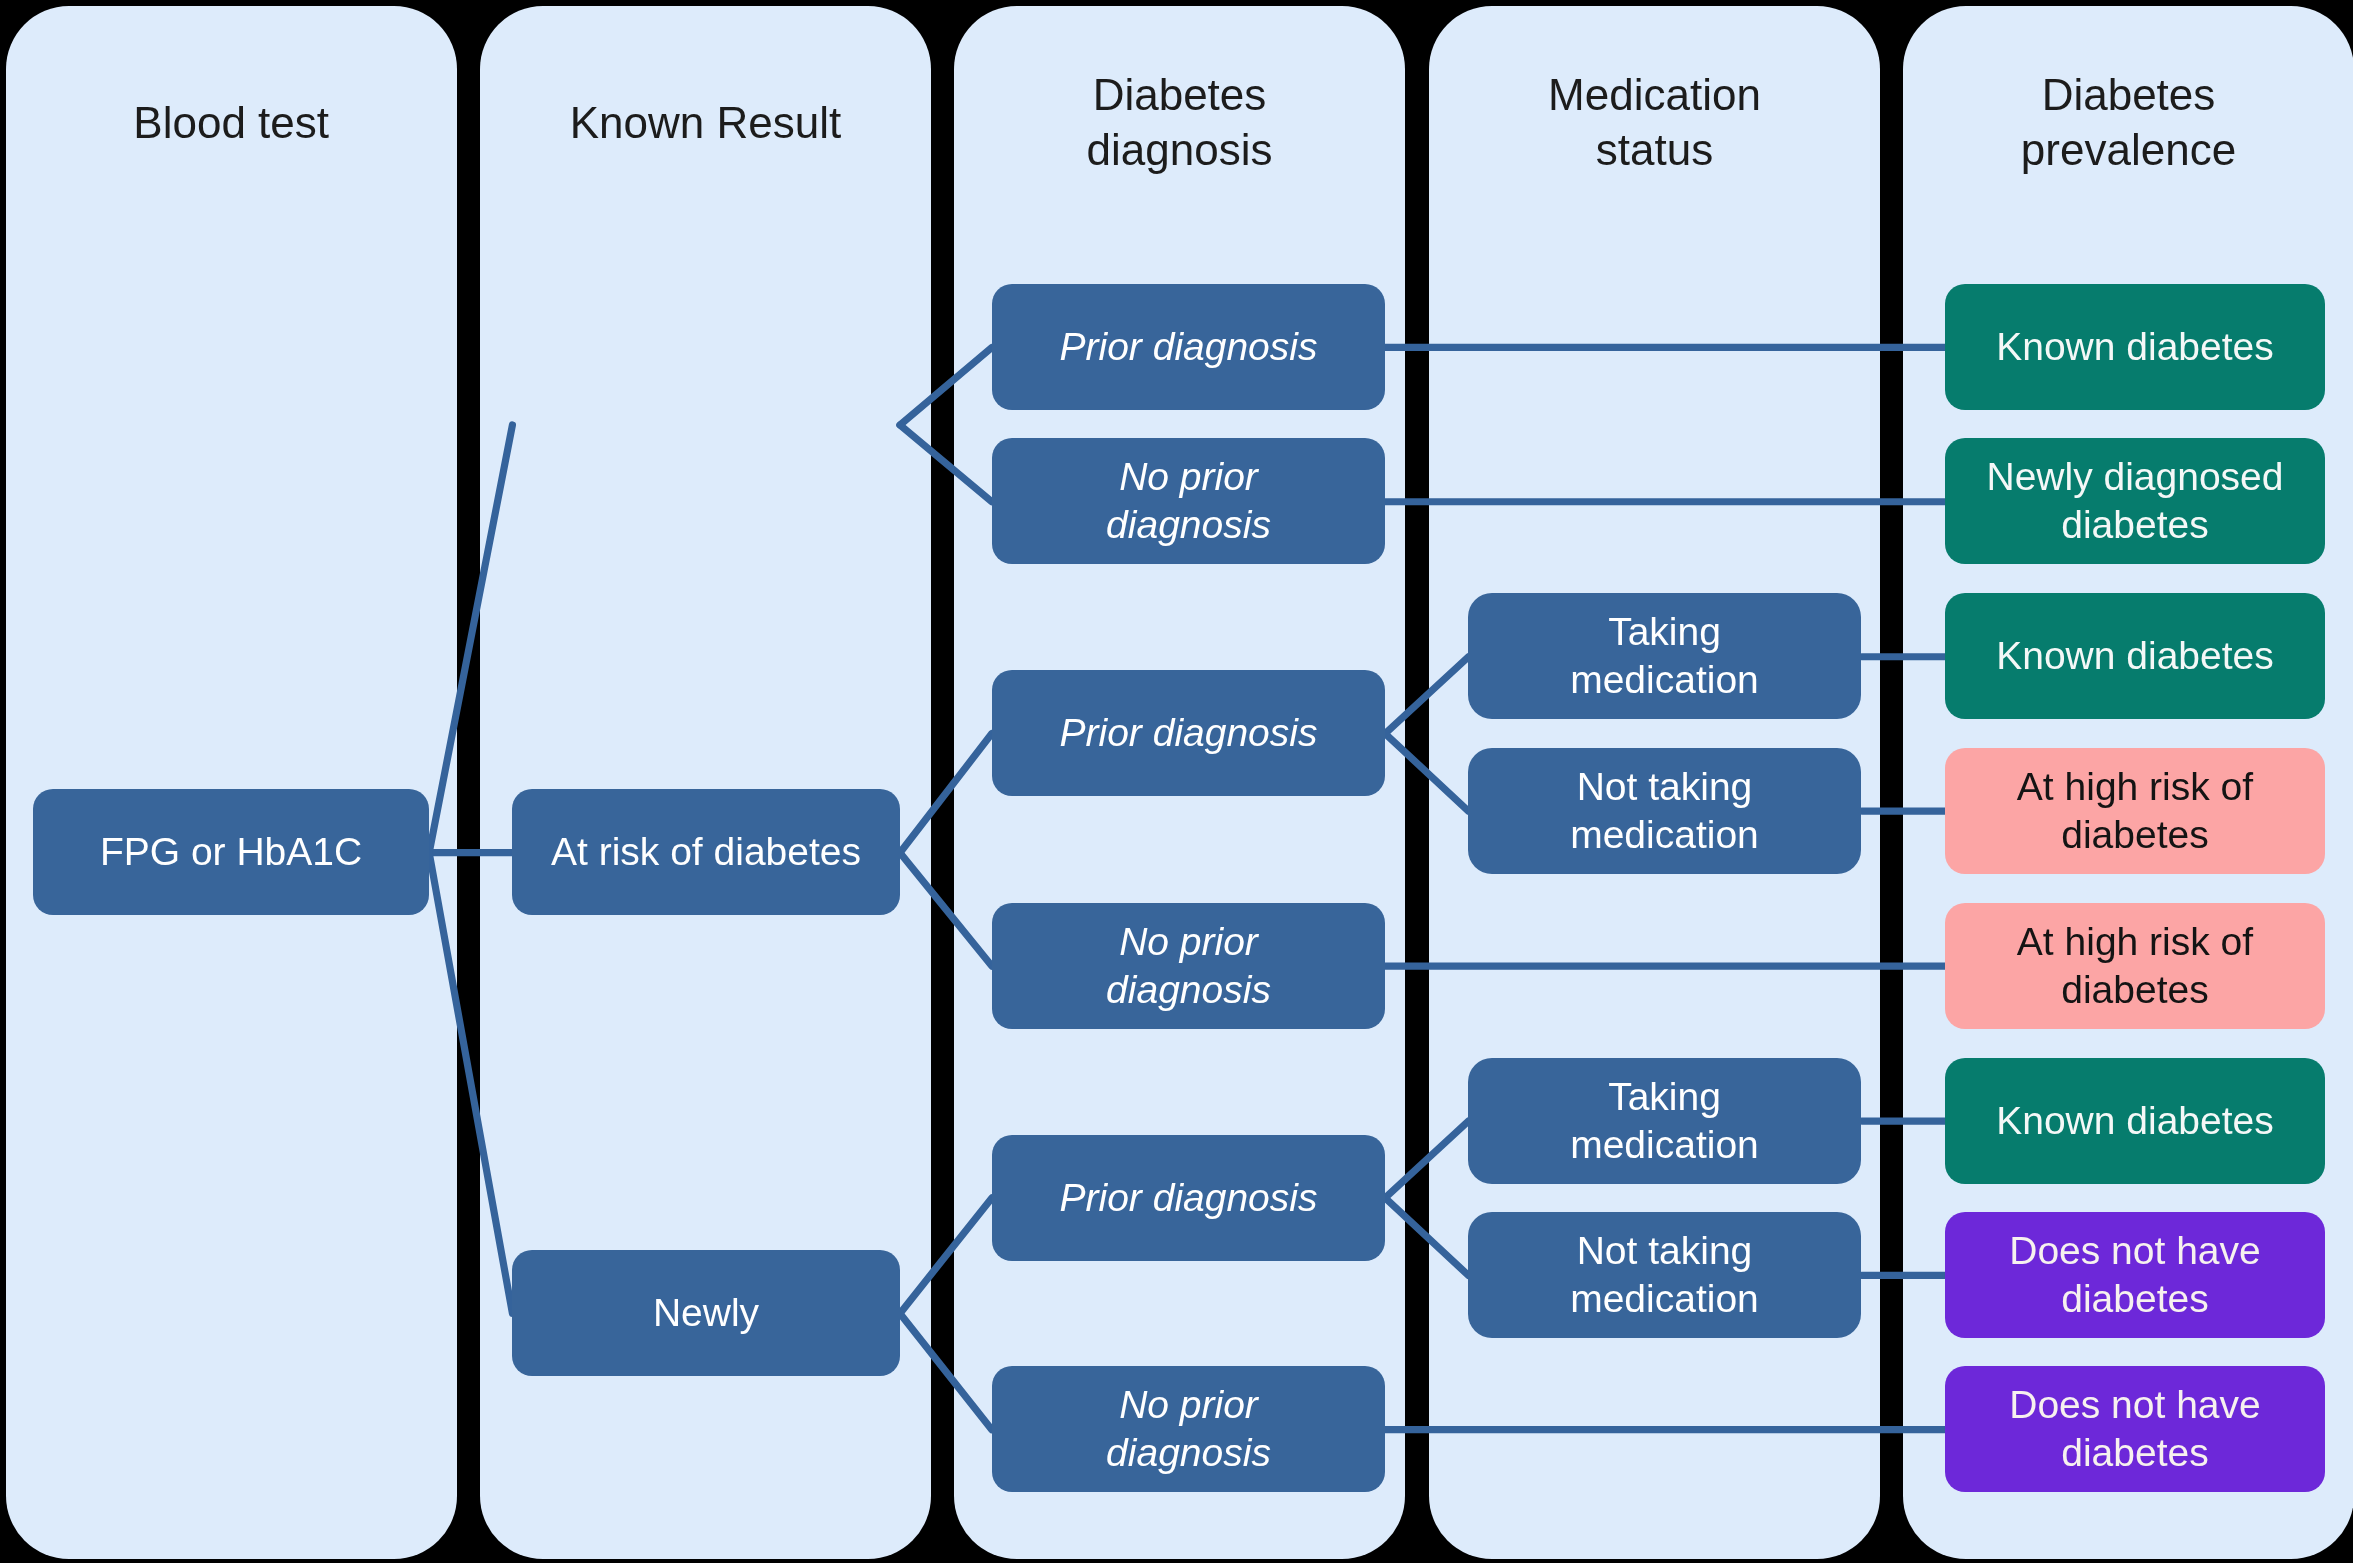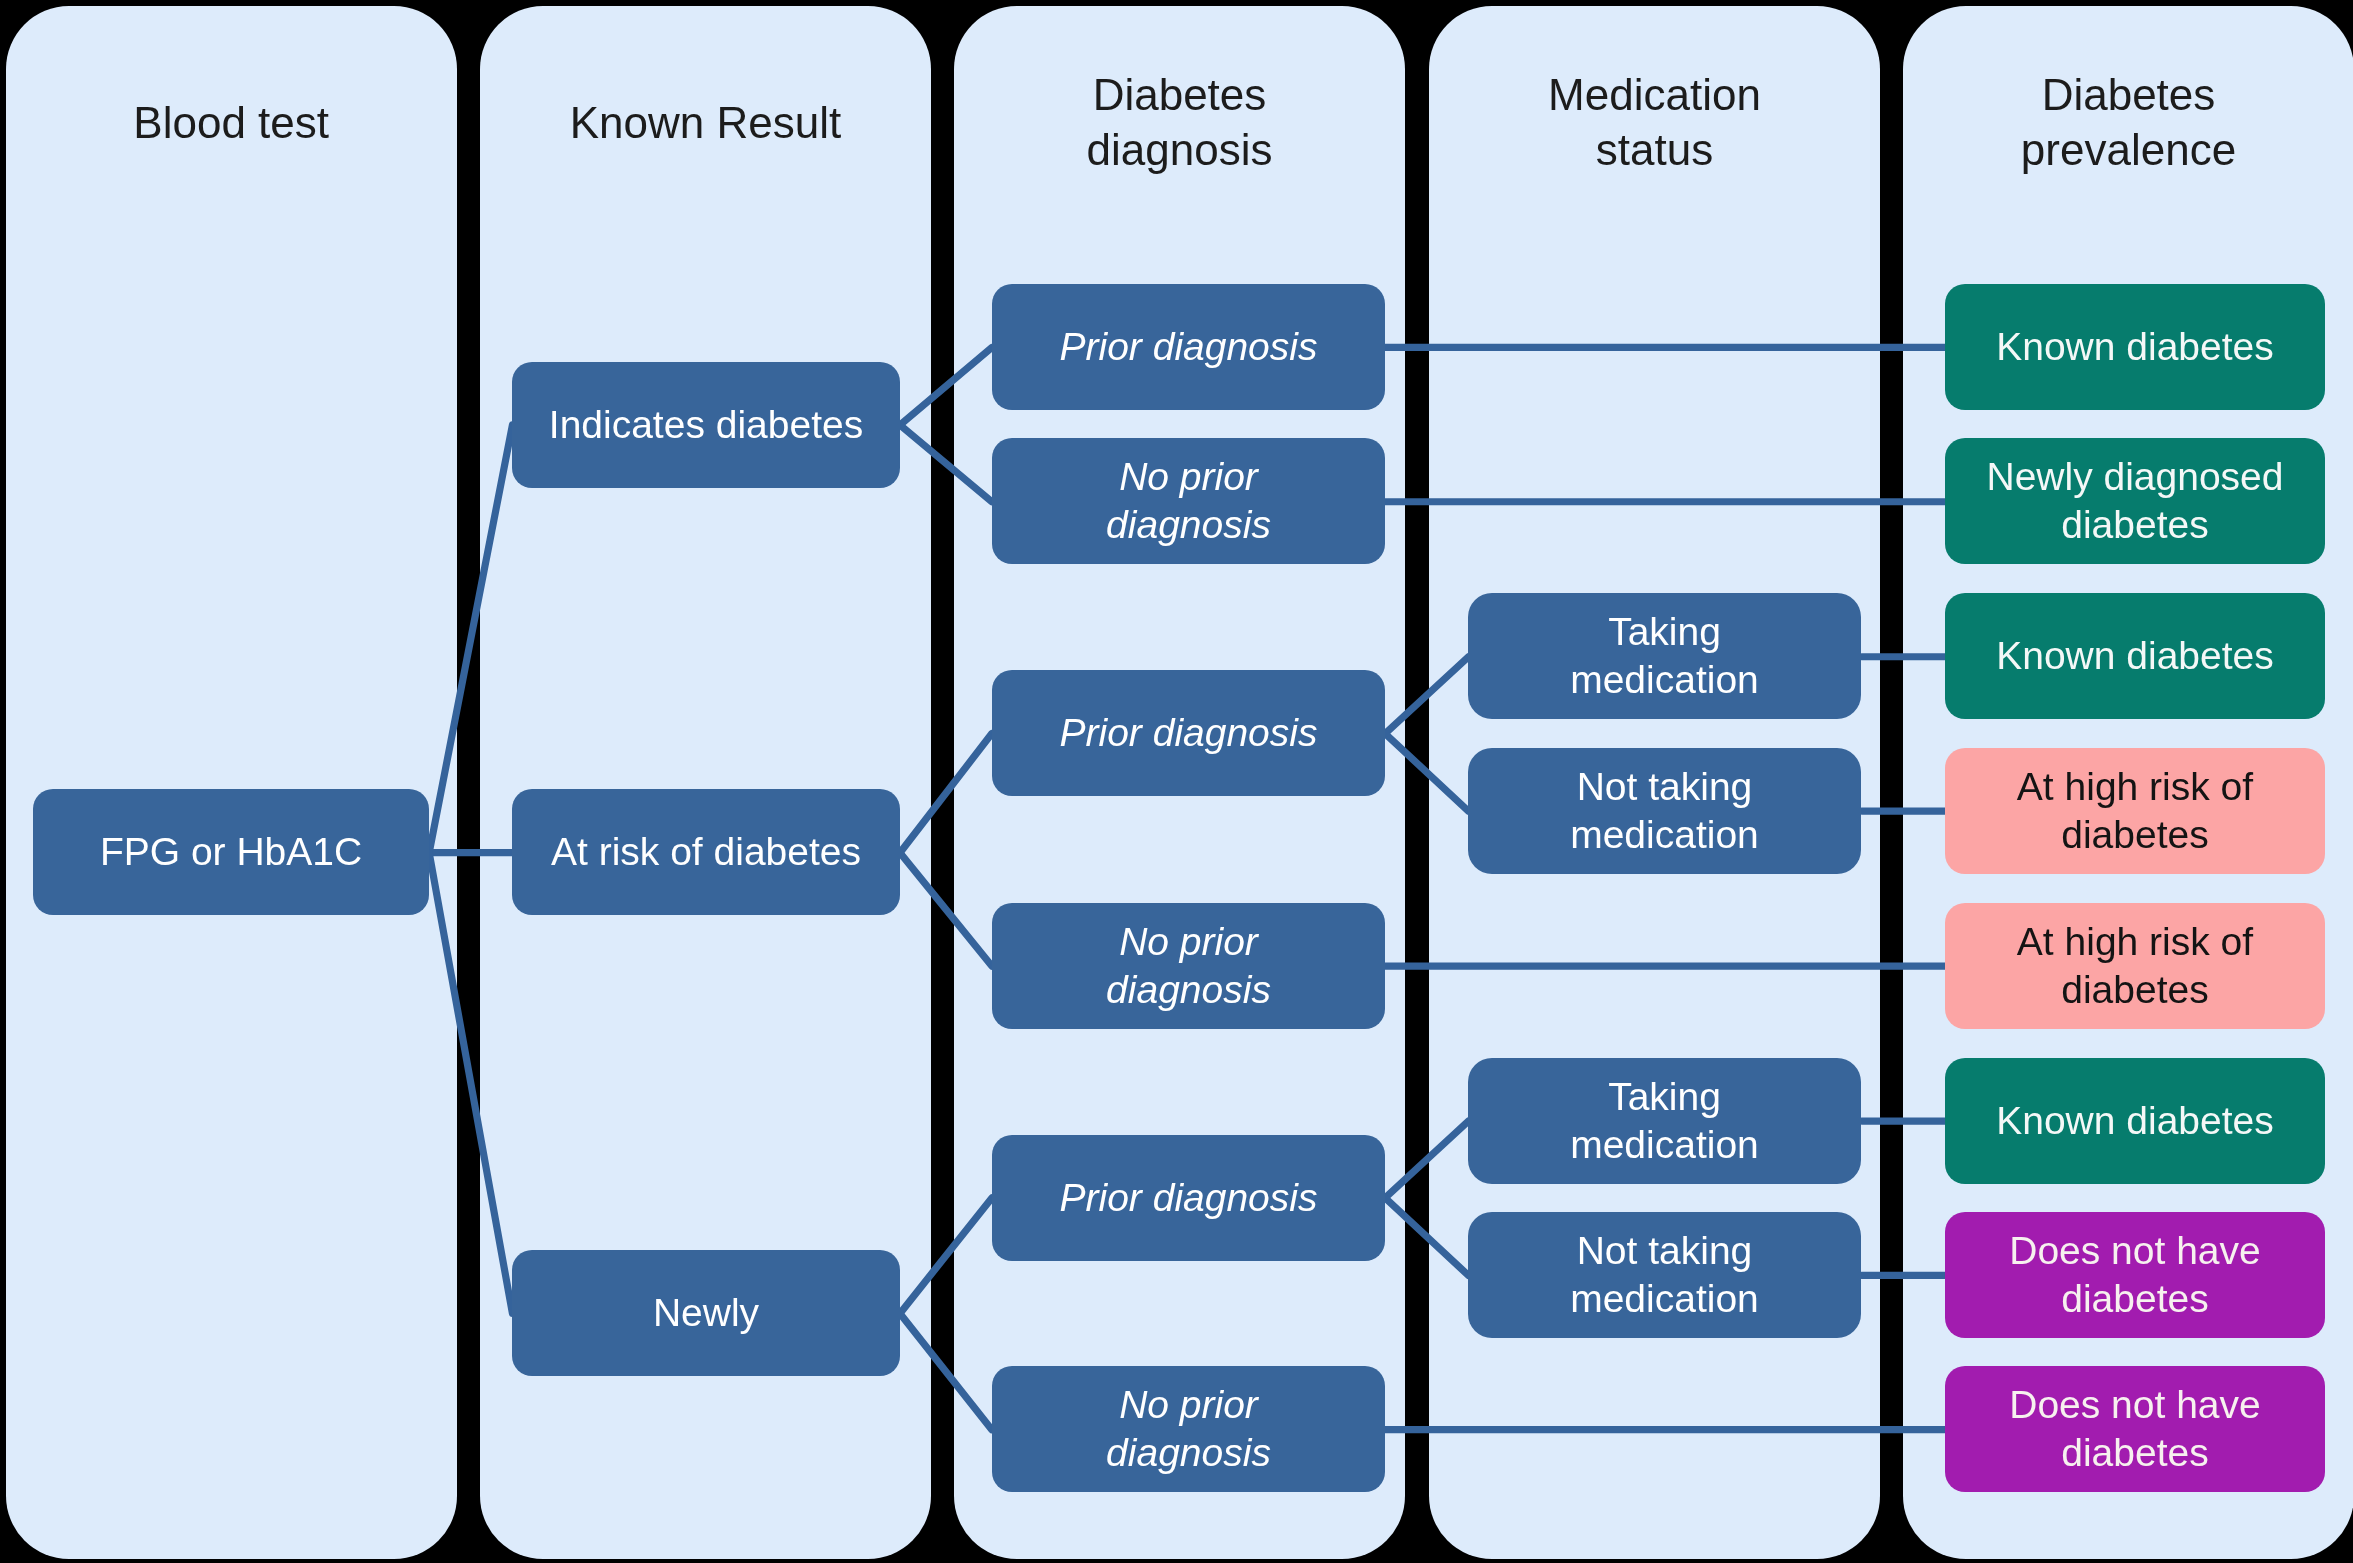--- a/index.html
+++ b/index.html
@@ -56,21 +56,21 @@
     font-size: 39px;
     line-height: 1.22;
     white-space: pre-line;
     z-index: 4;
     padding: 0 13px;
     box-sizing: border-box;
   }
   .node.blue   { background: #38659a; color: #ffffff; }
   .node.green  { background: #067c6d; color: #f4f8f7; }
   .node.orange { background: #fca5a5; color: #141414; }
-  .node.red    { background: #a21caf; color: #f7f1ef; }
+  .node.red    { background: #6d28d9; color: #f7f1ef; }
   .c2 { left: 512px;  width: 388px; }
   .c3 { left: 992px; width: 393px; font-style: italic; }
   .c4 { left: 1468px; width: 393px; border-radius: 24px; }
   .c5 { left: 1945px; width: 380px; }
 </style>
 </head>
 <body>
 
 <div class="stage">
 
@@ -108,21 +108,20 @@
     <line x1="1930" y1="1669" x2="2046" y2="1777"></line>
     <line x1="1930" y1="1992" x2="2710" y2="1992"></line>
     <line x1="2594" y1="915" x2="2710" y2="915"></line>
     <line x1="2594" y1="1130" x2="2710" y2="1130"></line>
     <line x1="2594" y1="1562" x2="2710" y2="1562"></line>
     <line x1="2594" y1="1777" x2="2710" y2="1777"></line>
   </svg>
 
   <div class="node blue" style="left:33px; width:396px; top:789px">FPG or HbA1C</div>
 
-  <div class="node blue c2" style="top:362px">Indicates diabetes</div>
   <div class="node blue c2" style="top:789px">At risk of diabetes</div>
   <div class="node blue c2" style="top:1250px">Newly</div>
 
   <div class="node blue c3" style="top:284px">Prior diagnosis</div>
   <div class="node blue c3" style="top:438px">No prior
 diagnosis</div>
   <div class="node blue c3" style="top:670px">Prior diagnosis</div>
   <div class="node blue c3" style="top:903px">No prior
 diagnosis</div>
   <div class="node blue c3" style="top:1135px">Prior diagnosis</div>

